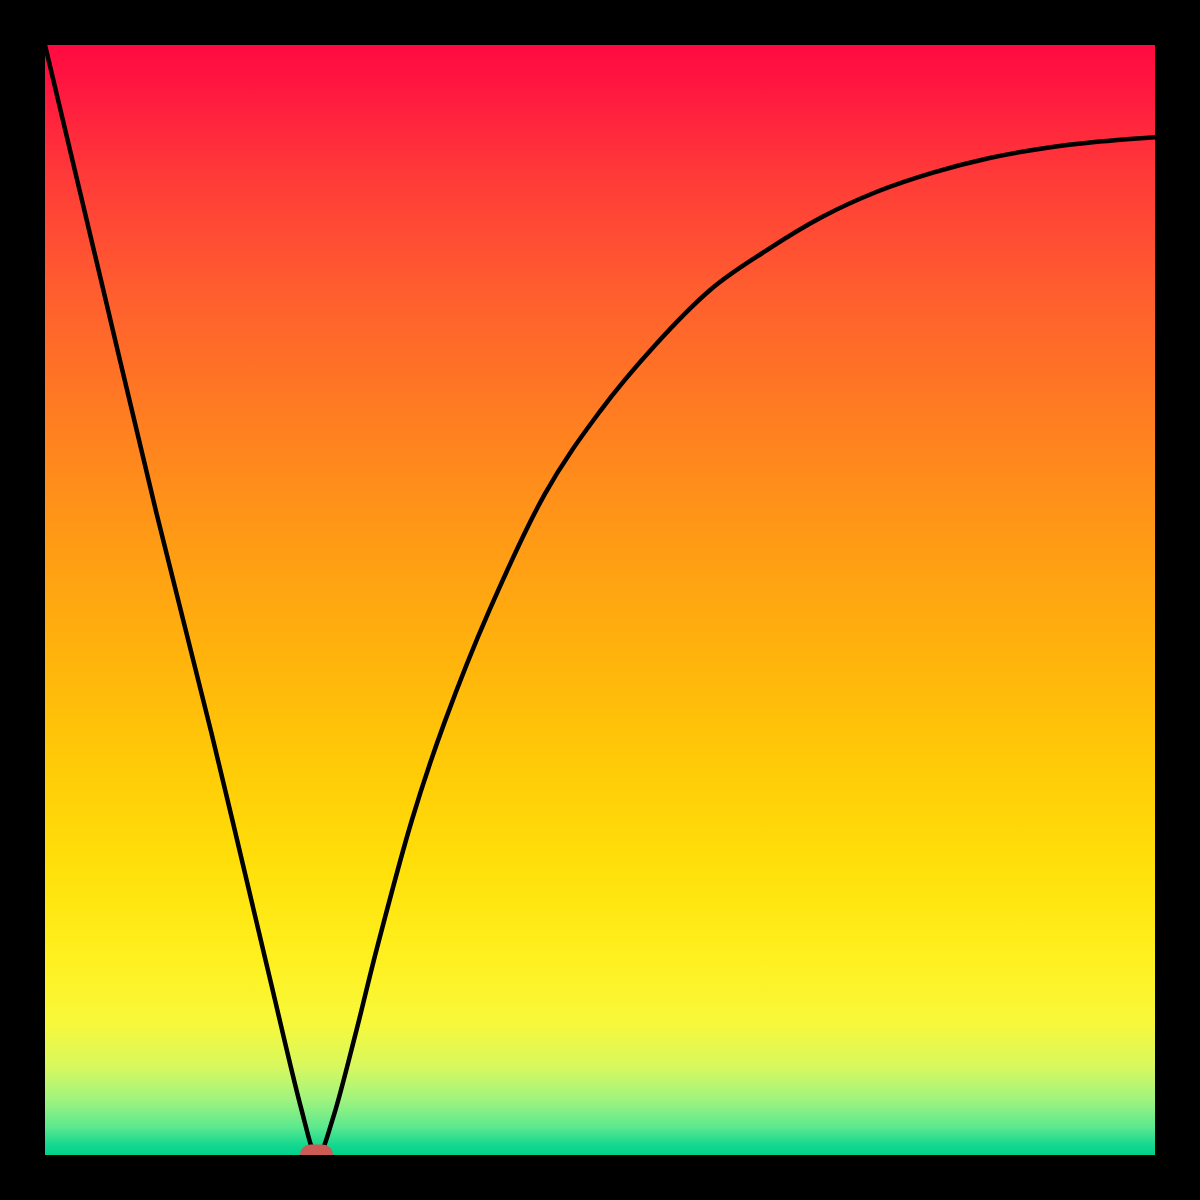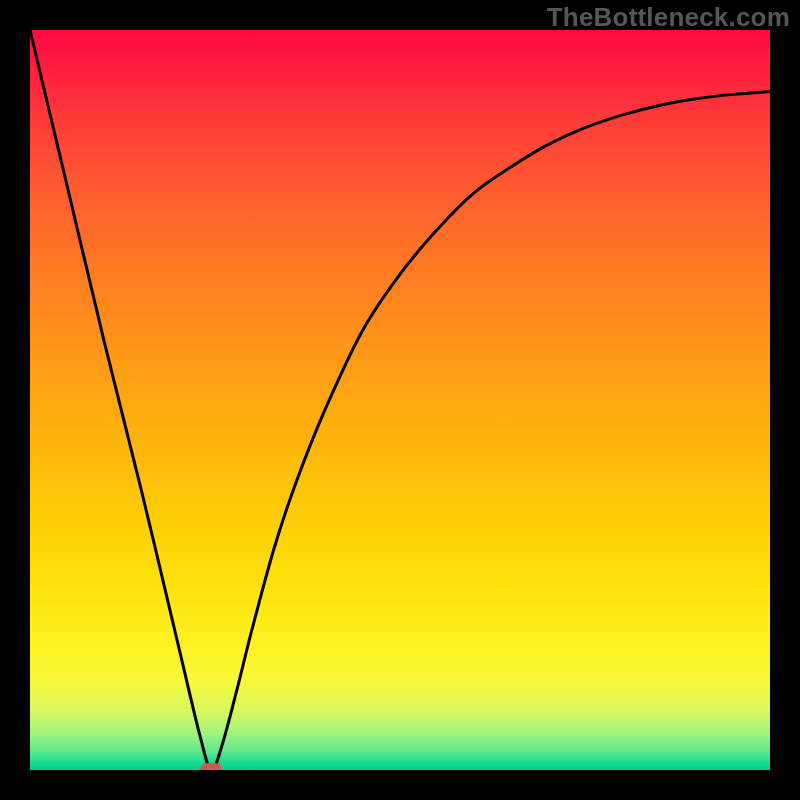--- a/index.html
+++ b/index.html
@@ -68,21 +68,20 @@
     height: 14px;
     background: #cc5a55;
     border-radius: 7px / 7px;
     transform: translate(-50%, -50%);
   }
 </style>
 </head>
 <body>
 
 <div class="frame">
-  <div class="watermark">TheBottleneck.com</div>
 
   <div class="plot-area">
     <div class="gradient"></div>
 
     <svg class="curve" viewBox="0 0 740 740" preserveAspectRatio="none">
       <path id="curve-path" fill="none" stroke="#000" stroke-width="3" stroke-linejoin="round" stroke-linecap="round" d="M 0.00 0.00 C 6.17 25.90, 24.67 103.60, 37.00 155.40 C 49.33 207.20, 61.67 260.23, 74.00 310.80 C 86.33 361.37, 98.67 408.23, 111.00 458.80 C 123.33 509.37, 138.13 572.88, 148.00 614.20 C 157.87 655.52, 164.65 685.73, 170.20 706.70 C 175.75 727.67, 177.60 738.77, 181.30 740.00 C 185.00 741.23, 188.08 727.67, 192.40 714.10 C 196.72 700.53, 202.27 677.72, 207.20 658.60 C 212.13 639.48, 215.83 622.83, 222.00 599.40 C 228.17 575.97, 236.80 542.67, 244.20 518.00 C 251.60 493.33, 257.77 474.83, 266.40 451.40 C 275.03 427.97, 284.90 402.68, 296.00 377.40 C 307.10 352.12, 320.67 321.90, 333.00 299.70 C 345.33 277.50, 357.67 260.85, 370.00 244.20 C 382.33 227.55, 394.67 213.37, 407.00 199.80 C 419.33 186.23, 431.67 173.28, 444.00 162.80 C 456.33 152.32, 468.67 144.92, 481.00 136.90 C 493.33 128.88, 505.67 121.24, 518.00 114.70 C 530.33 108.16, 542.67 102.61, 555.00 97.68 C 567.33 92.75, 579.67 88.80, 592.00 85.10 C 604.33 81.40, 616.67 78.19, 629.00 75.48 C 641.33 72.77, 653.67 70.67, 666.00 68.82 C 678.33 66.97, 690.67 65.61, 703.00 64.38 C 715.33 63.15, 733.83 61.91, 740.00 61.42"></path>
     </svg>
 
     <div id="marker" class="marker" style="left: 181.3px; top: 740px;"></div>
   </div>

